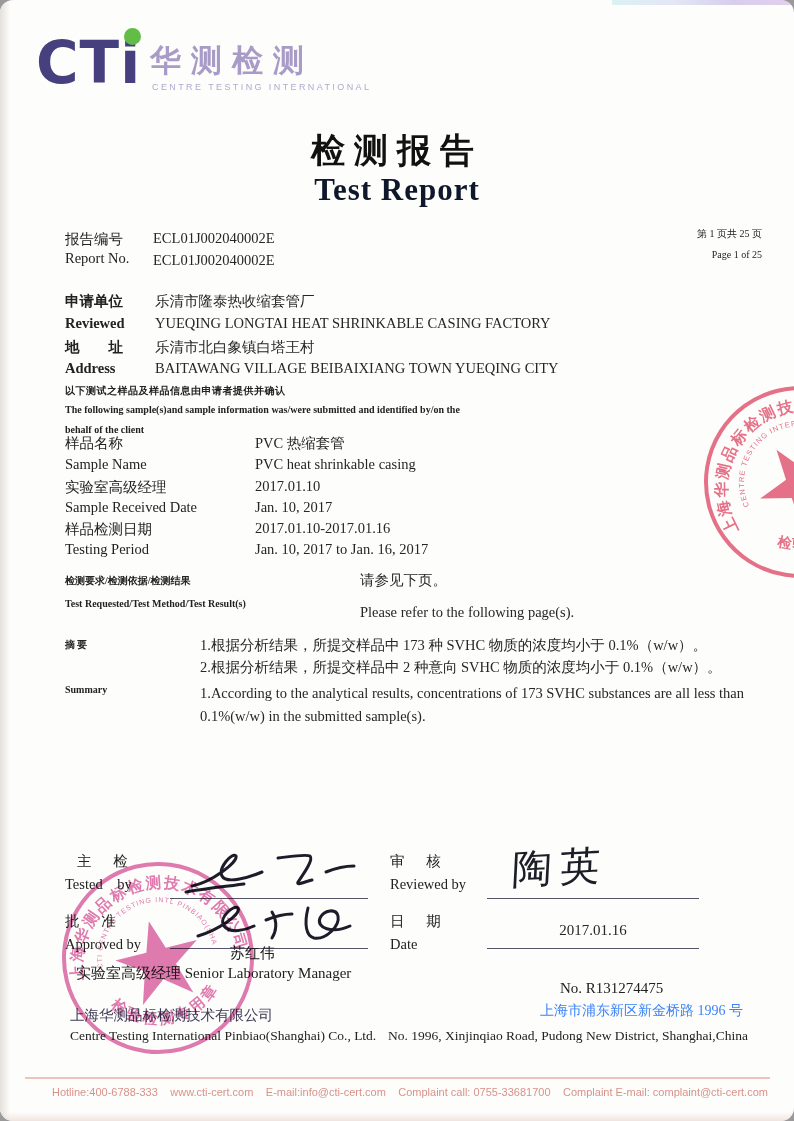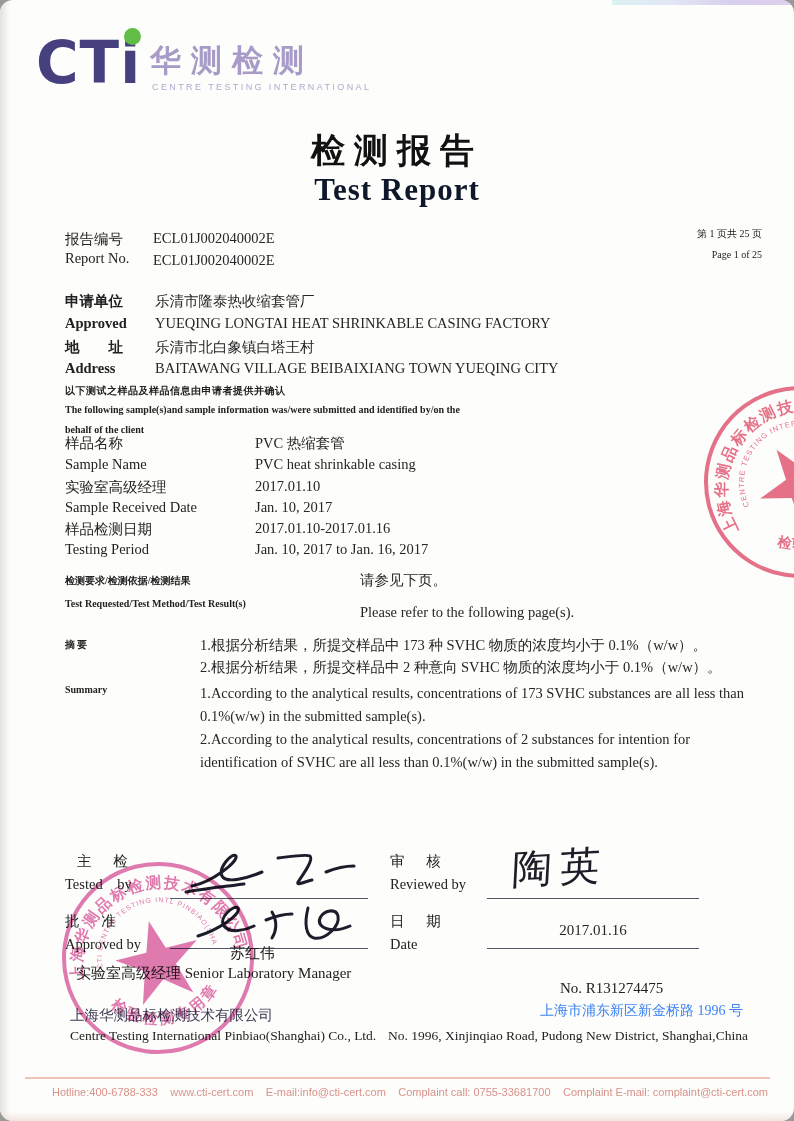--- a/index.html
+++ b/index.html
@@ -56,21 +56,21 @@
 
   <div class="abs lbl" style="left:65px;top:230px;">报告编号</div>
   <div class="abs val" style="left:153px;top:230px;">ECL01J002040002E</div>
   <div class="abs lbl" style="left:65px;top:250px;">Report No.</div>
   <div class="abs val" style="left:153px;top:252px;">ECL01J002040002E</div>
   <div class="abs t14" style="left:460px;top:227px;width:302px;text-align:right;">第 1 页共 25 页</div>
   <div class="abs t14" style="left:460px;top:249px;width:302px;text-align:right;">Page 1 of 25</div>
 
   <div class="abs b lbl pre" style="left:65px;top:292px;">申请单位</div>
   <div class="abs val" style="left:155px;top:292px;">乐清市隆泰热收缩套管厂</div>
-  <div class="abs b lbl pre" style="left:65px;top:315px;">Approved</div>
+  <div class="abs b lbl pre" style="left:65px;top:315px;">Reviewed</div>
   <div class="abs val" style="left:155px;top:315px;">YUEQING LONGTAI HEAT SHRINKABLE CASING FACTORY</div>
   <div class="abs b lbl pre" style="left:65px;top:338px;">地　　址</div>
   <div class="abs val" style="left:155px;top:338px;">乐清市北白象镇白塔王村</div>
   <div class="abs b lbl pre" style="left:65px;top:360px;">Address</div>
   <div class="abs val" style="left:155px;top:360px;">BAITAWANG VILLAGE BEIBAIXIANG TOWN YUEQING CITY</div>
 
   <div class="abs b t14" style="left:65px;top:384px;letter-spacing:.5px;">以下测试之样品及样品信息由申请者提供并确认</div>
   <div class="abs b t14" style="left:65px;top:404px;">The following sample(s)and sample information was/were submitted and identified by/on the</div>
   <div class="abs b t14" style="left:65px;top:424px;">behalf of the client</div>
 
@@ -92,21 +92,20 @@
   <div class="abs b t14" style="left:65px;top:574px;">检测要求/检测依据/检测结果</div>
   <div class="abs val" style="left:360px;top:571px;">请参见下页。</div>
   <div class="abs b t14" style="left:65px;top:598px;">Test Requested/Test Method/Test Result(s)</div>
   <div class="abs val" style="left:360px;top:596px;margin-top:8px;">Please refer to the following page(s).</div>
 
   <div class="abs b t14" style="left:65px;top:638px;letter-spacing:2px;">摘要</div>
   <div class="abs val" style="left:200px;top:636px;width:575px;">1.根据分析结果，所提交样品中 173 种 SVHC 物质的浓度均小于 0.1%（w/w）。</div>
   <div class="abs val" style="left:200px;top:658px;width:575px;">2.根据分析结果，所提交样品中 2 种意向 SVHC 物质的浓度均小于 0.1%（w/w）。</div>
   <div class="abs b t14" style="left:65px;top:684px;">Summary</div>
   <div class="abs val" style="left:200px;top:682px;width:565px;line-height:23px;">1.According to the analytical results, concentrations of 173 SVHC substances are all less than 0.1%(w/w) in the submitted sample(s).</div>
-  <div class="abs val" style="left:200px;top:728px;width:565px;line-height:23px;">2.According to the analytical results, concentrations of 2 substances for intention for identification of SVHC are all less than 0.1%(w/w) in the submitted sample(s).</div>
 
   <div class="abs lbl pre" style="left:77px;top:852px;">主      检</div>
   <div class="abs lbl pre" style="left:65px;top:876px;">Tested    by</div>
   <div class="sigline" style="left:170px;top:898px;width:198px;"></div>
   <svg class="abs" style="left:178px;top:842px;" width="190" height="56" viewBox="0 0 190 56">
     <g fill="none" stroke="#1c1c2a" stroke-width="3" stroke-linecap="round">
       <path d="M14,44 C34,40 60,20 58,14 C54,10 40,26 44,34 C48,42 70,36 84,30"></path>
       <path d="M8,50 C30,46 52,44 66,42"></path>
       <path d="M100,16 C116,14 128,12 132,14 C136,18 124,34 120,40 C118,44 126,40 134,38"></path>
       <path d="M148,30 C158,26 168,24 176,24"></path>

